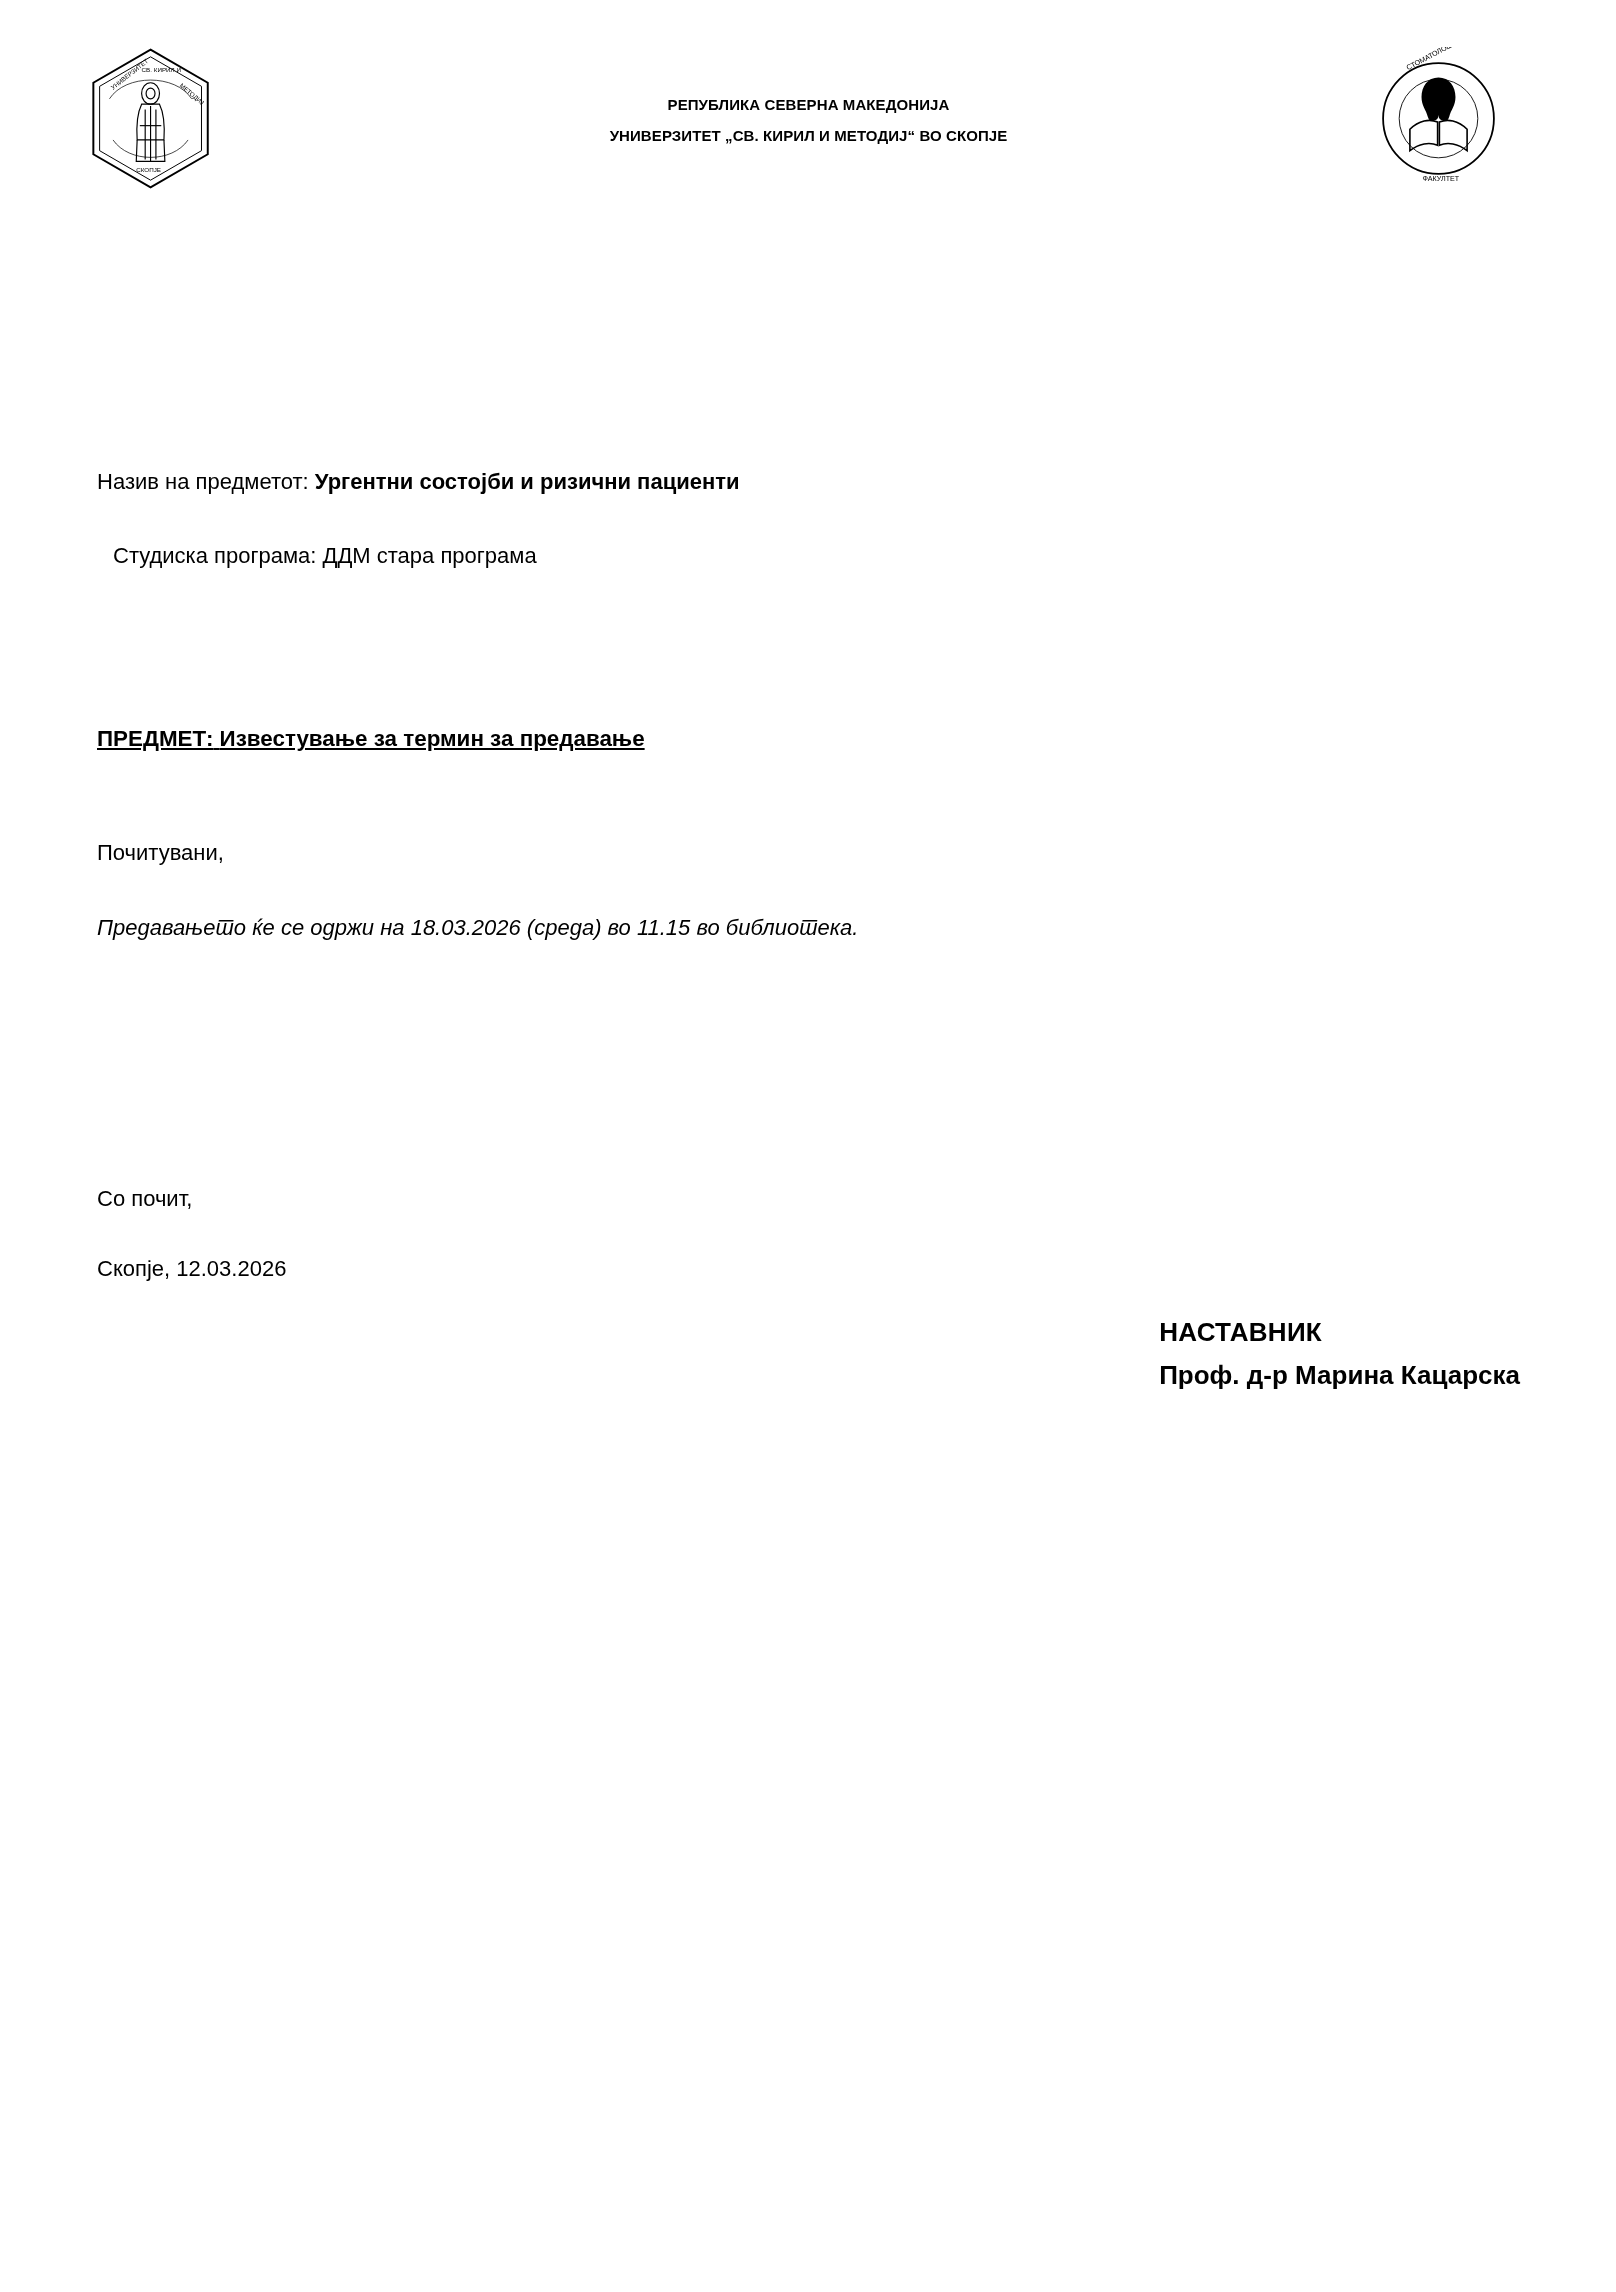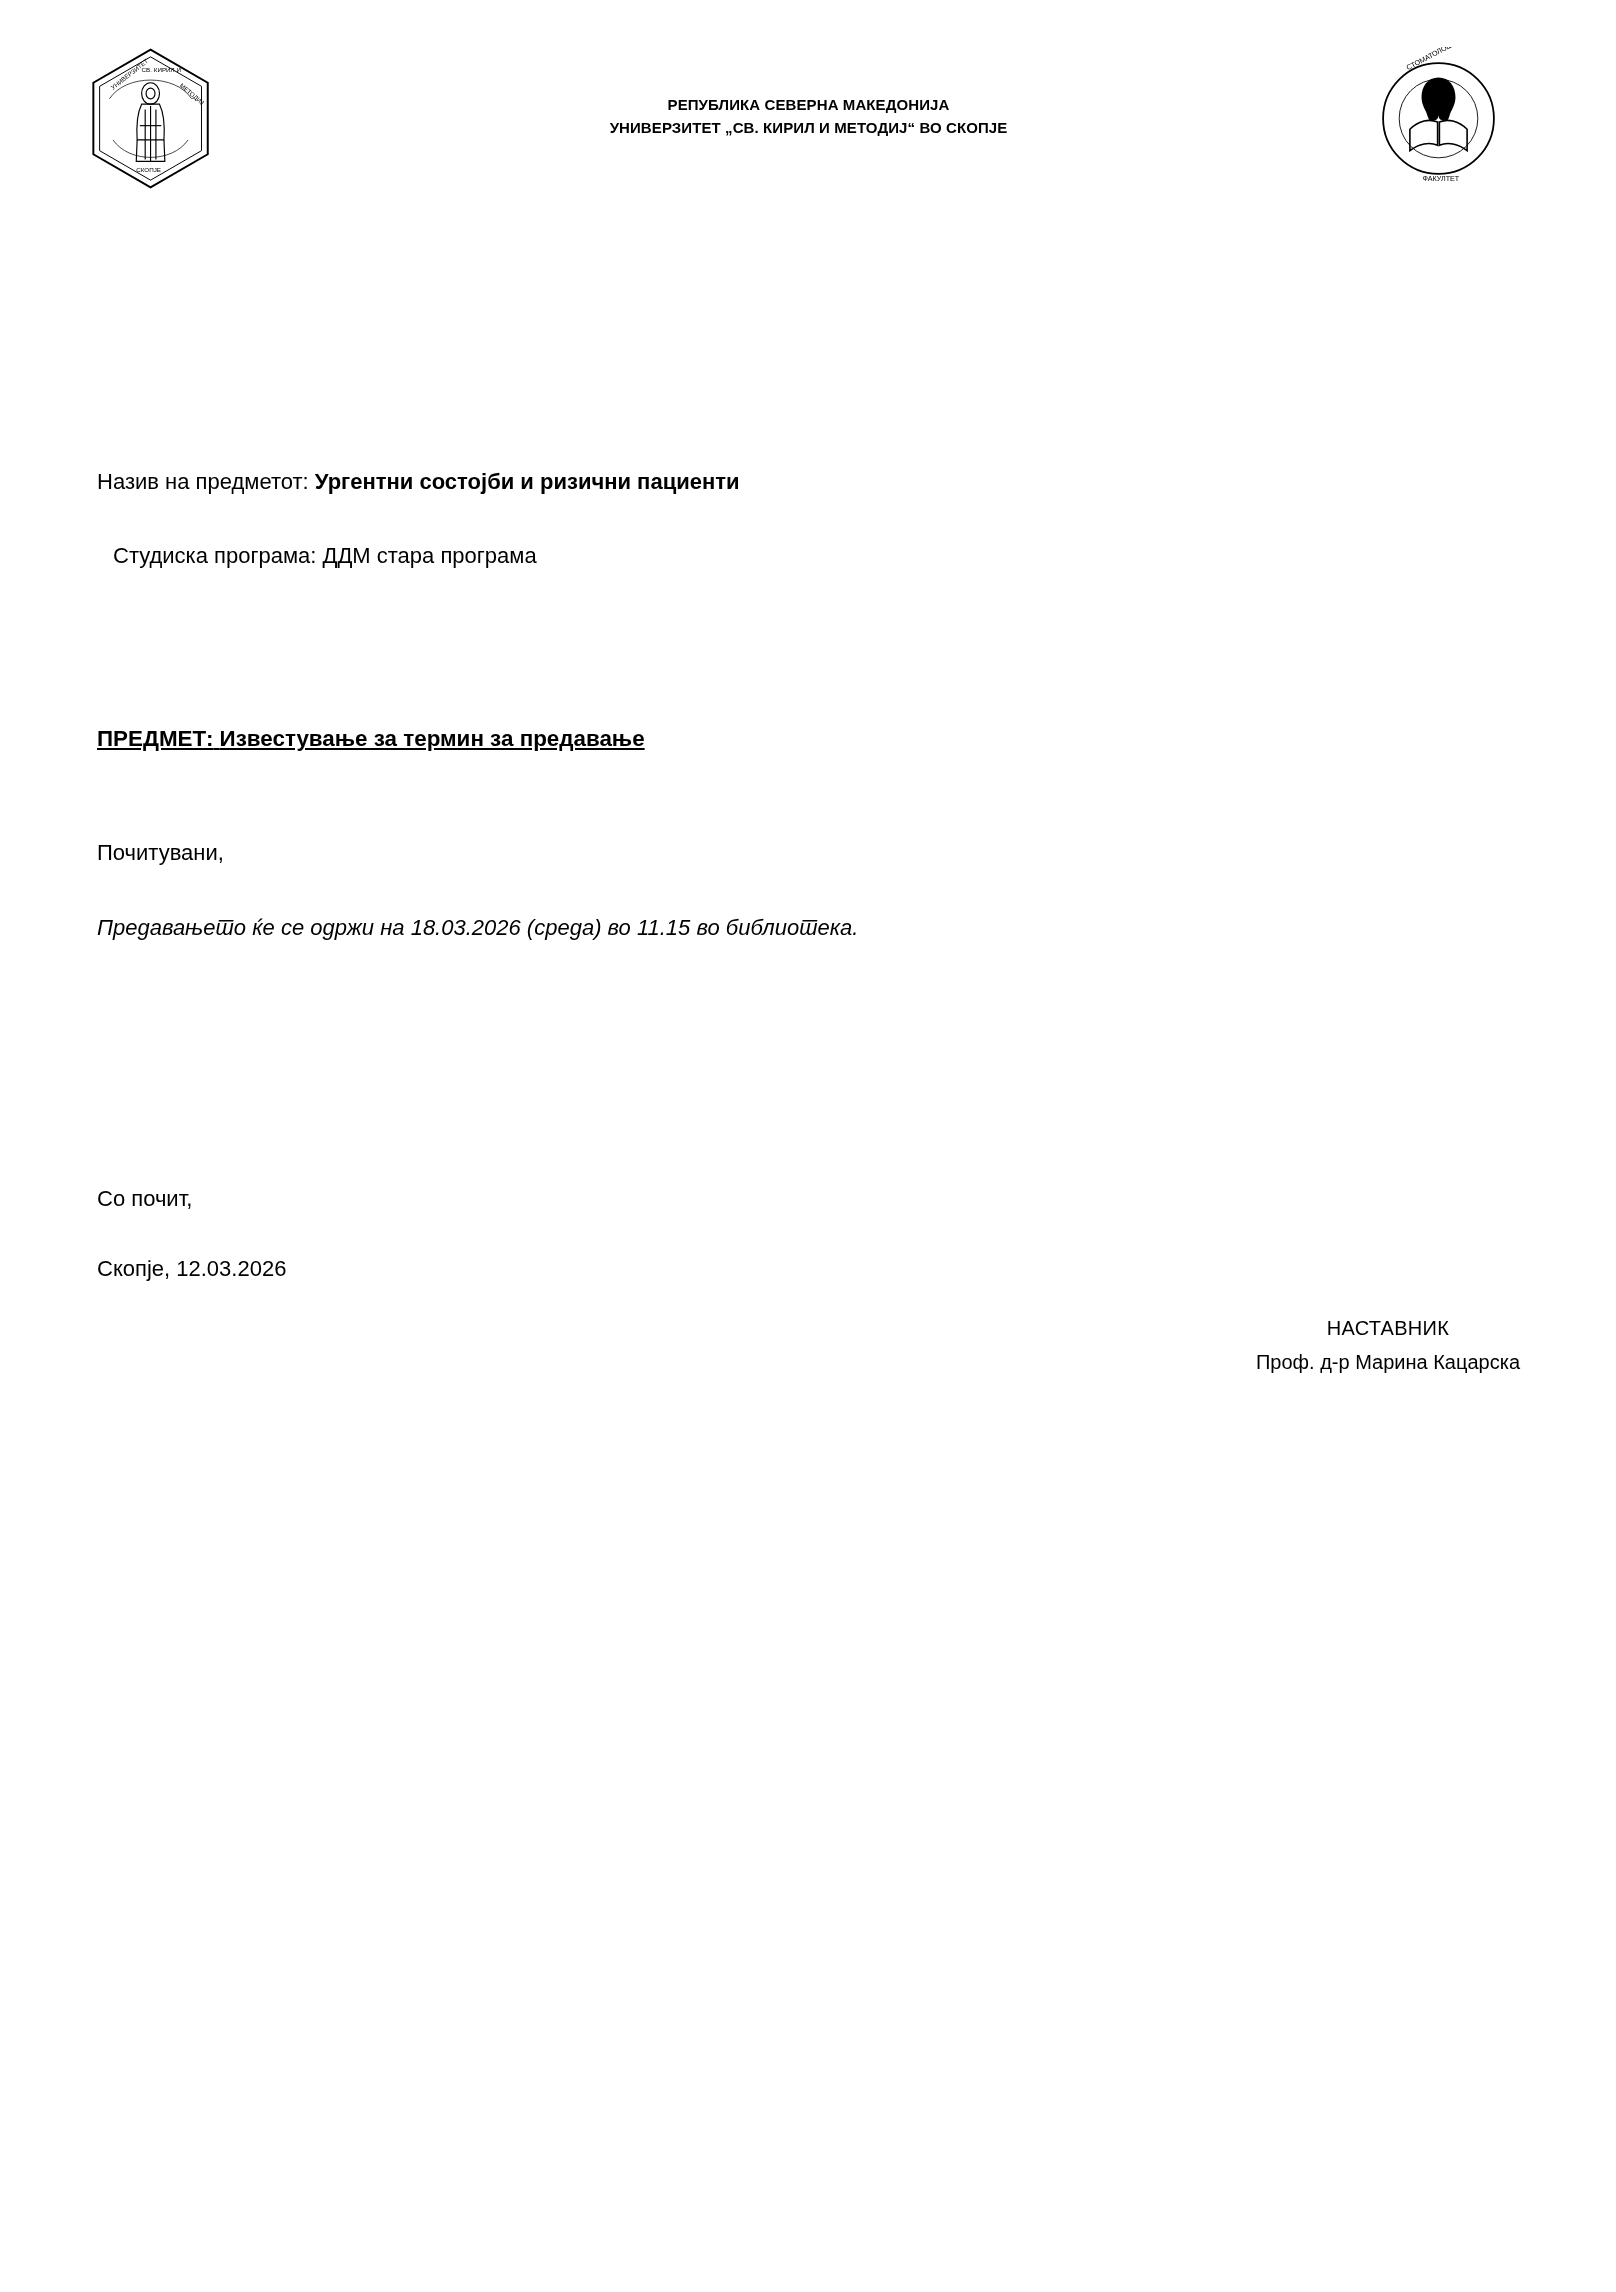--- a/index.html
+++ b/index.html
@@ -54,20 +54,21 @@
     text-align: center;
     line-height: 1.55;
   }
   .header-line {
     font-size: 15px;
     font-weight: bold;
     letter-spacing: 0.1px;
   }
   .header-line.wide {
     letter-spacing: 0.1px;
+    margin-top: 8px;
   }
 
   
   .content {
     position: absolute;
     left: 97px;
     right: 97px;
     top: 0;
   }
 
@@ -118,23 +119,23 @@
   }
 
   .bold {
     font-weight: bold;
   }
 
   .signature {
     position: absolute;
     top: 1313px;
     right: 0;
-    text-align: center;
-    font-weight: normal;
-    font-size: 20px;
+    text-align: left;
+    font-weight: bold;
+    font-size: 26px;
     line-height: 1.5;
   }
   .signature .sig-role {
     letter-spacing: 0.3px;
   }
   .signature .sig-name {
     margin-top: 3.6px;
   }
 
   

